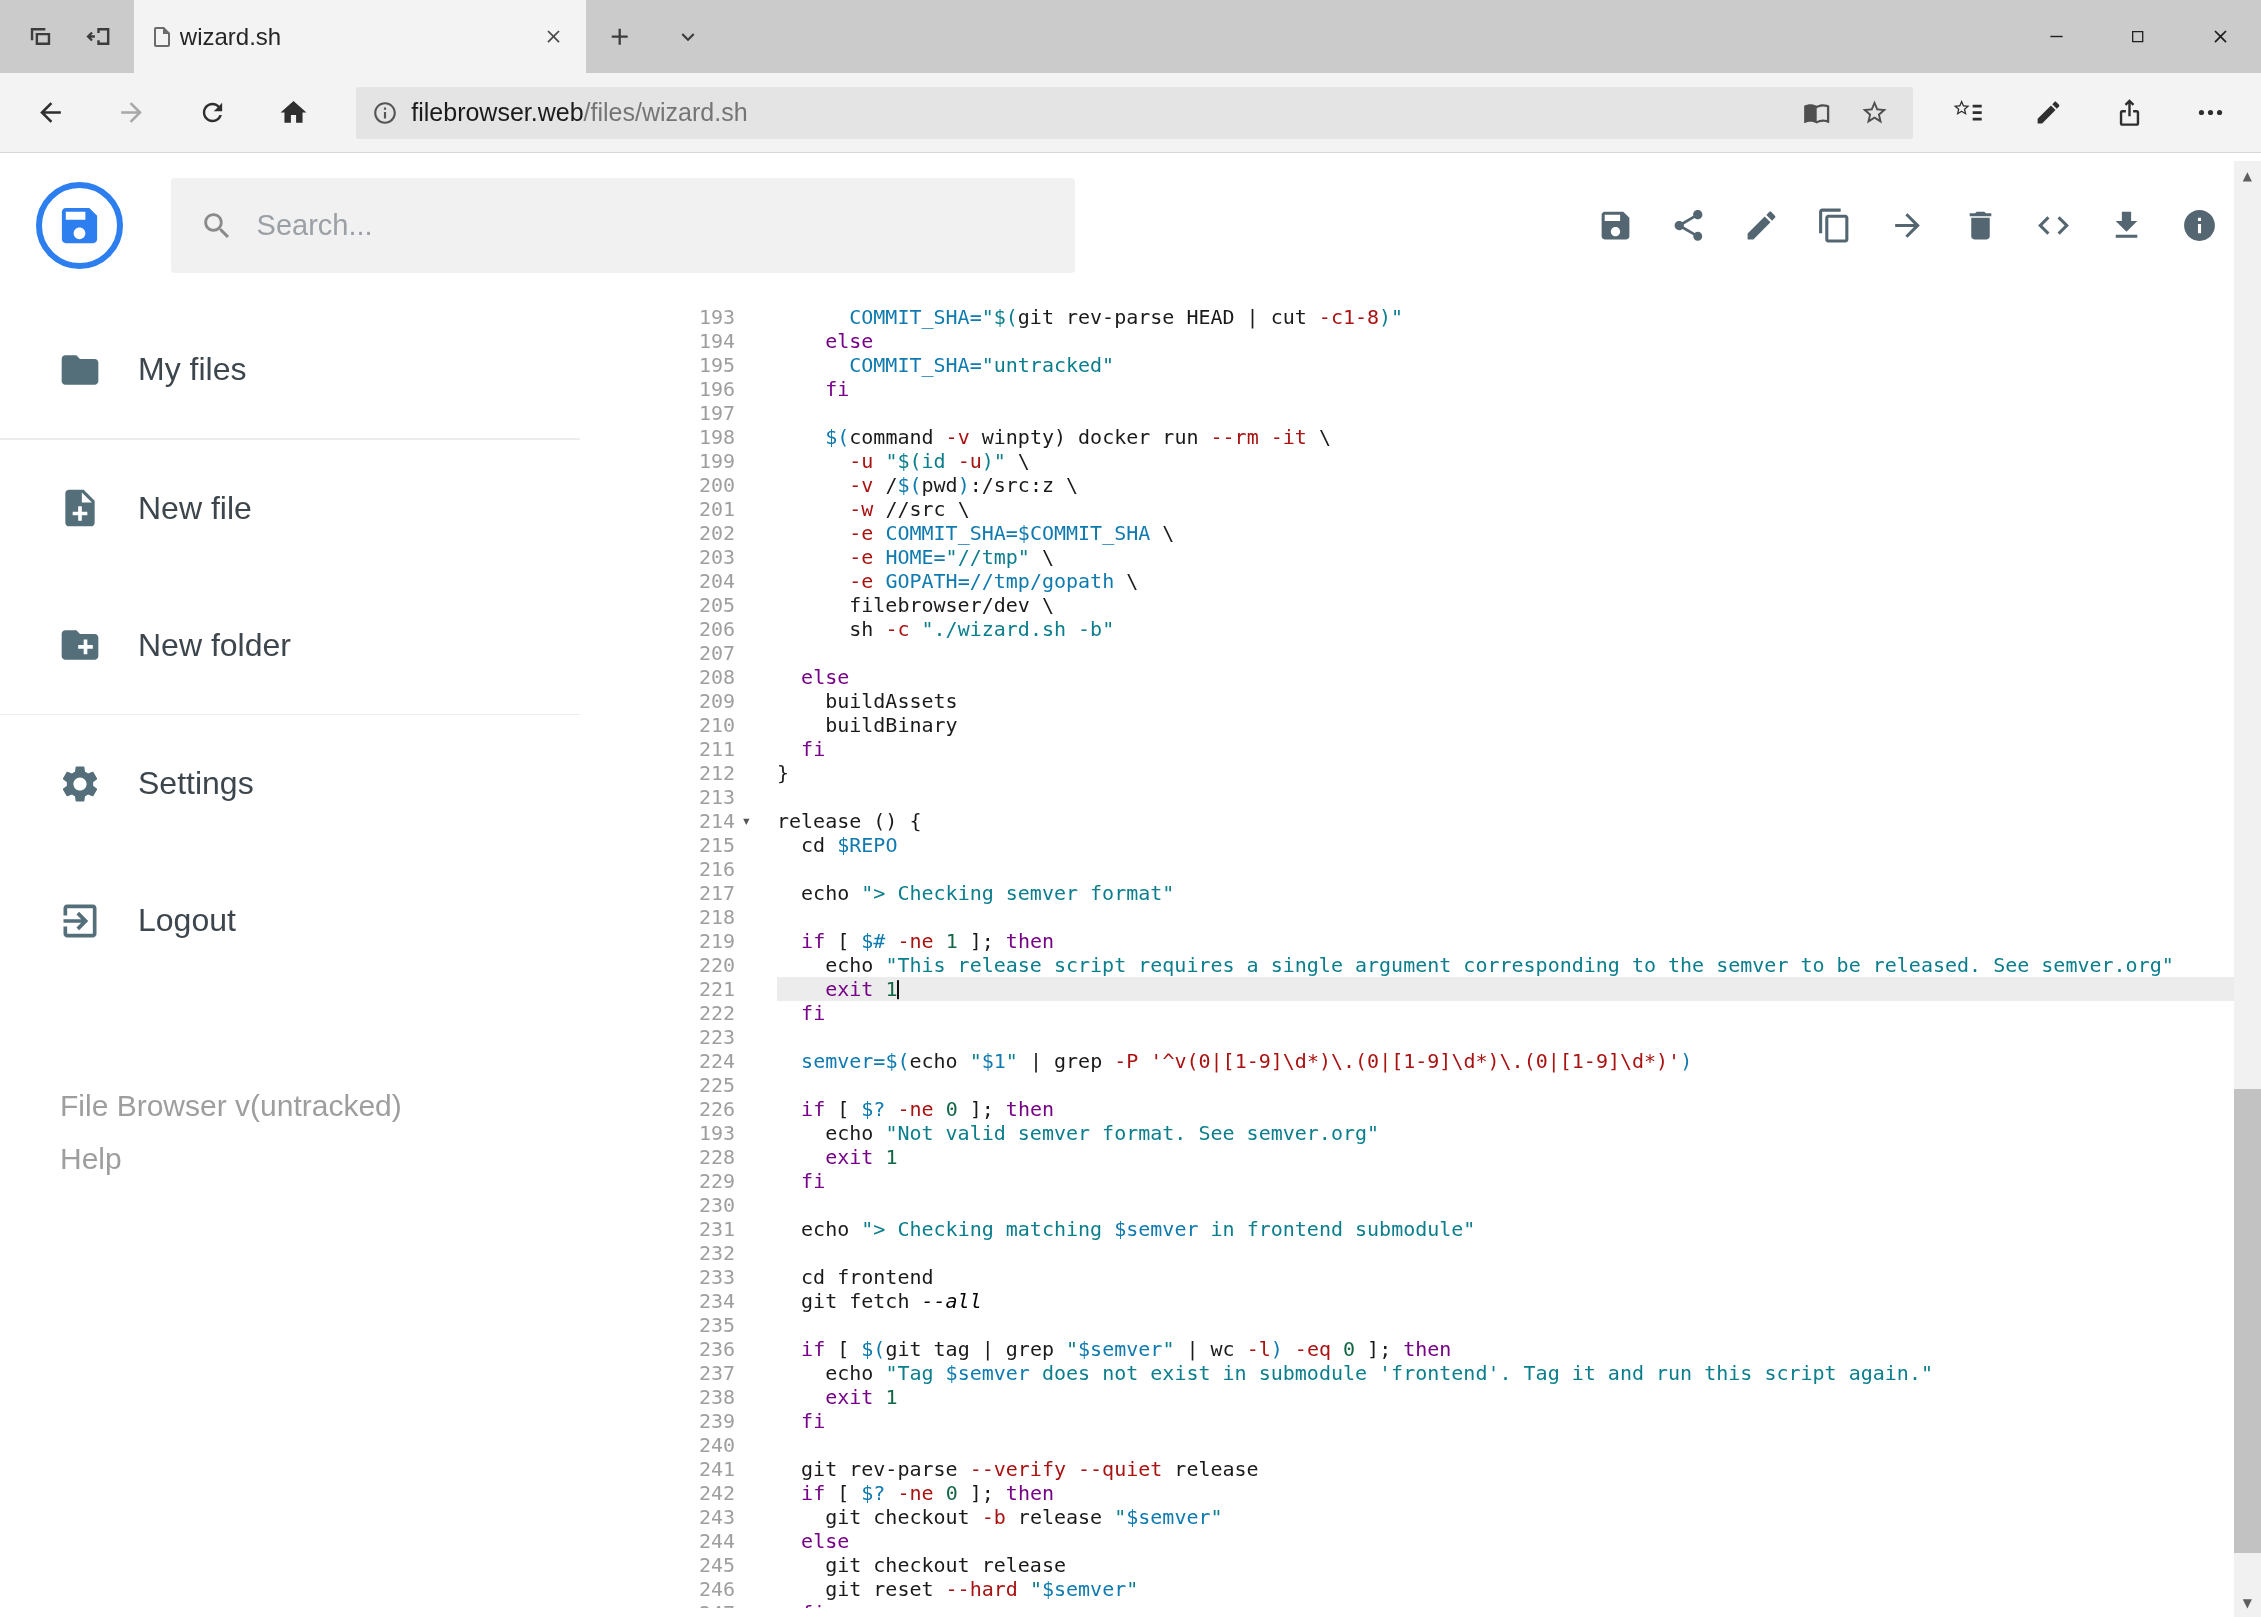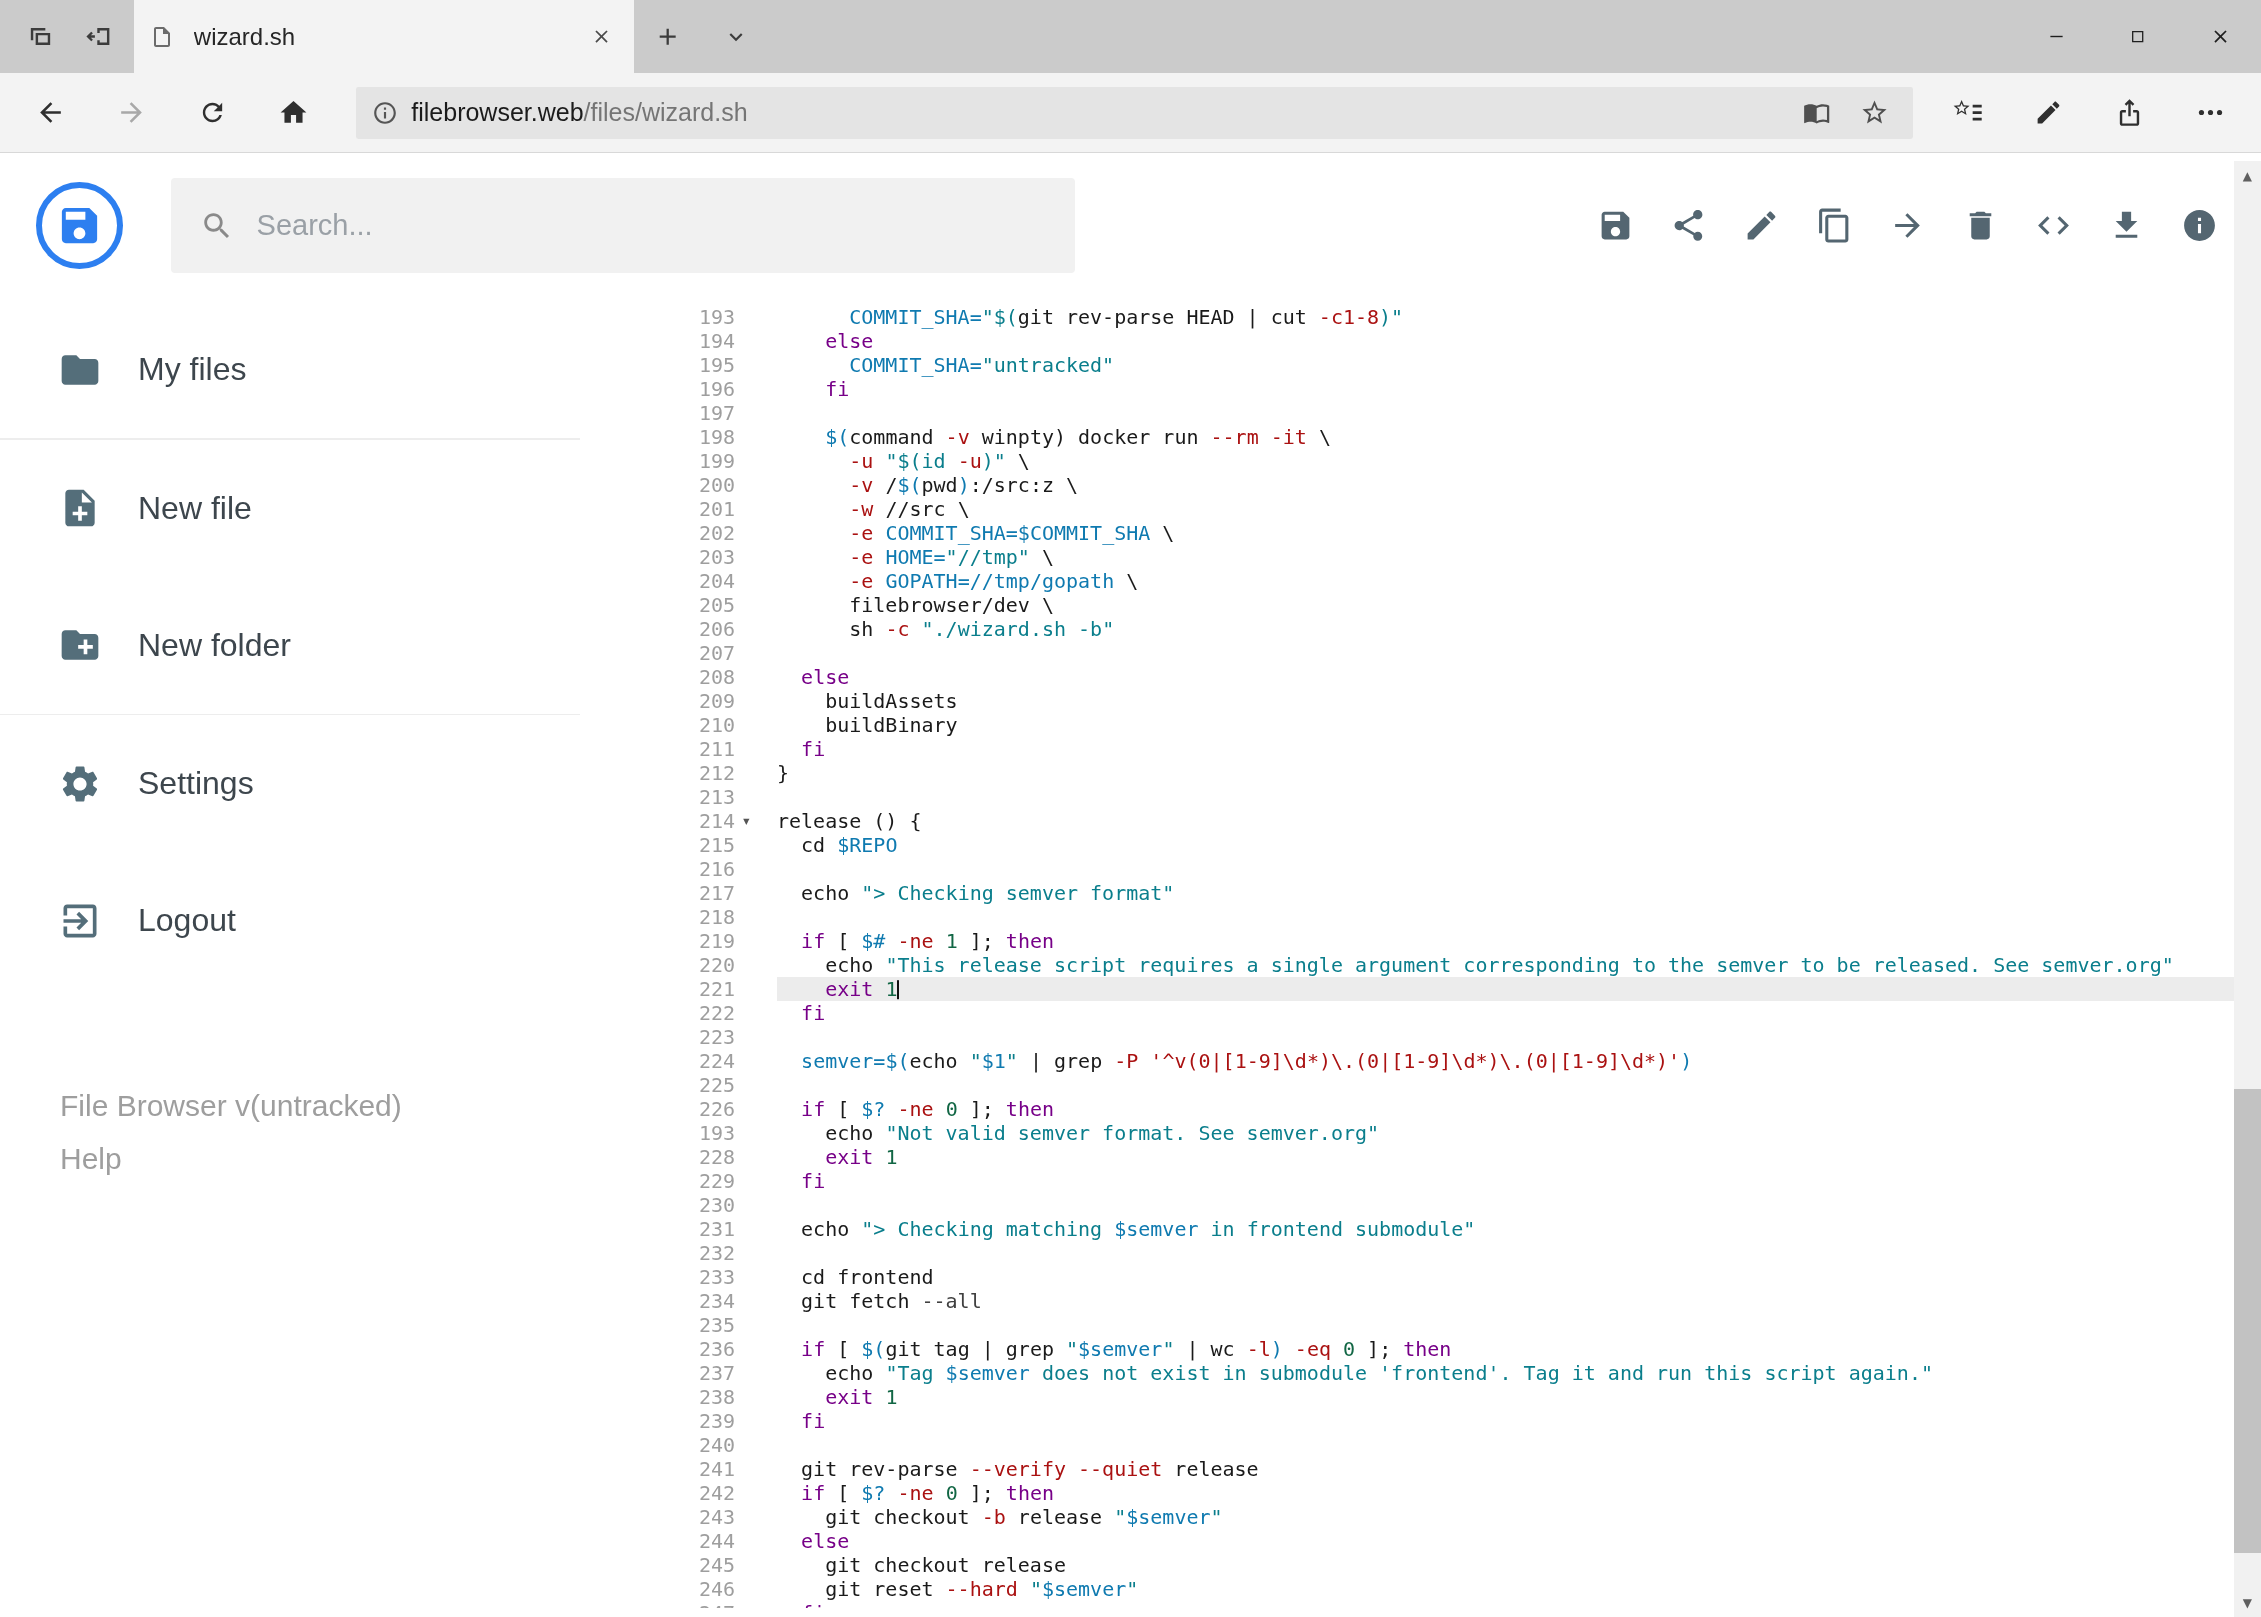--- a/index.html
+++ b/index.html
@@ -7,22 +7,22 @@
     font-family:"Liberation Sans",sans-serif}
   button{background:none;border:none;font:inherit;color:inherit;
     display:flex;align-items:center;justify-content:center;cursor:default}
   .ico{display:inline-flex;align-items:center;justify-content:center;flex:none}
   .ico svg{width:100%;height:100%;display:block}
 
   
   .tabstrip{height:73px;background:#cbcbcb;display:flex;align-items:stretch}
   .ts-left{display:flex;align-items:center;padding-left:11.3px}
   .ts-btn{width:58px;height:73px;color:#3c3c3c}
-  .tab{width:500px;margin-left:6.5px;background:#f3f3f3;display:flex;align-items:center;
-    gap:20px;padding:0 16px;color:#262626}
+  .tab{width:452px;margin-left:6.5px;background:#f3f3f3;display:flex;align-items:center;
+    gap:6px;padding:0 16px;color:#262626}
   .tab-title{flex:1;font-size:24px;white-space:nowrap;overflow:hidden}
   .newtab,.tab-chevron{width:68px;height:73px;color:#3c3c3c}
   .win-controls{margin-left:auto;display:flex}
   .win-btn{width:82px;height:73px;color:#1f1f1f}
 
   
   .navbar{height:80px;background:#f3f3f3;border-bottom:1.6px solid #d8d8d8;
     display:flex;align-items:center;padding:0 9.7px}
   .nav-btn{width:81px;height:68px;color:#2f2f2f}
   .nav-btn.disabled{color:#a8a8a8}
@@ -405,21 +405,21 @@
           <div class="code-line"><span class="ln">224</span><span class="fold"></span><span class="code-text"><span style="color: rgb(26, 26, 26);">  </span><span style="color: rgb(15, 122, 176);">semver=</span><span style="color: rgb(15, 122, 176);">$(</span><span style="color: rgb(26, 26, 26);">echo </span><span style="color: rgb(10, 126, 140);">"</span><span style="color: rgb(15, 122, 176);">$1</span><span style="color: rgb(10, 126, 140);">"</span><span style="color: rgb(26, 26, 26);"> | grep </span><span style="color: rgb(170, 17, 17);">-P</span><span style="color: rgb(26, 26, 26);"> </span><span style="color: rgb(170, 17, 17);">'^v(0|[1-9]\d*)\.(0|[1-9]\d*)\.(0|[1-9]\d*)'</span><span style="color: rgb(15, 122, 176);">)</span></span></div>
           <div class="code-line"><span class="ln">225</span><span class="fold"></span><span class="code-text"></span></div>
           <div class="code-line"><span class="ln">226</span><span class="fold"></span><span class="code-text"><span style="color: rgb(26, 26, 26);">  </span><span style="color: rgb(119, 0, 136);">if</span><span style="color: rgb(26, 26, 26);"> [ </span><span style="color: rgb(15, 122, 176);">$?</span><span style="color: rgb(26, 26, 26);"> </span><span style="color: rgb(170, 17, 17);">-ne</span><span style="color: rgb(26, 26, 26);"> </span><span style="color: rgb(17, 102, 68);">0</span><span style="color: rgb(26, 26, 26);"> ]; </span><span style="color: rgb(119, 0, 136);">then</span></span></div>
           <div class="code-line"><span class="ln">193</span><span class="fold"></span><span class="code-text"><span style="color: rgb(26, 26, 26);">    echo </span><span style="color: rgb(10, 126, 140);">"Not valid semver format. See semver.org"</span></span></div>
           <div class="code-line"><span class="ln">228</span><span class="fold"></span><span class="code-text"><span style="color: rgb(26, 26, 26);">    </span><span style="color: rgb(119, 0, 136);">exit</span><span style="color: rgb(26, 26, 26);"> </span><span style="color: rgb(17, 102, 68);">1</span></span></div>
           <div class="code-line"><span class="ln">229</span><span class="fold"></span><span class="code-text"><span style="color: rgb(26, 26, 26);">  </span><span style="color: rgb(119, 0, 136);">fi</span></span></div>
           <div class="code-line"><span class="ln">230</span><span class="fold"></span><span class="code-text"></span></div>
           <div class="code-line"><span class="ln">231</span><span class="fold"></span><span class="code-text"><span style="color: rgb(26, 26, 26);">  echo </span><span style="color: rgb(10, 126, 140);">"&gt; Checking matching </span><span style="color: rgb(15, 122, 176);">$semver</span><span style="color: rgb(10, 126, 140);"> in frontend submodule"</span></span></div>
           <div class="code-line"><span class="ln">232</span><span class="fold"></span><span class="code-text"></span></div>
           <div class="code-line"><span class="ln">233</span><span class="fold"></span><span class="code-text"><span style="color: rgb(26, 26, 26);">  cd frontend</span></span></div>
-          <div class="code-line"><span class="ln">234</span><span class="fold"></span><span class="code-text"><span style="color: rgb(26, 26, 26);">  git fetch </span><span style="color: #404040;">--all</span></span></div>
+          <div class="code-line"><span class="ln">234</span><span class="fold"></span><span class="code-text"><span style="color: rgb(26, 26, 26);">  git fetch </span><span style="color: #000000; font-style: italic;">--all</span></span></div>
           <div class="code-line"><span class="ln">235</span><span class="fold"></span><span class="code-text"></span></div>
           <div class="code-line"><span class="ln">236</span><span class="fold"></span><span class="code-text"><span style="color: rgb(26, 26, 26);">  </span><span style="color: rgb(119, 0, 136);">if</span><span style="color: rgb(26, 26, 26);"> [ </span><span style="color: rgb(15, 122, 176);">$(</span><span style="color: rgb(26, 26, 26);">git tag | grep </span><span style="color: rgb(10, 126, 140);">"</span><span style="color: rgb(15, 122, 176);">$semver</span><span style="color: rgb(10, 126, 140);">"</span><span style="color: rgb(26, 26, 26);"> | wc </span><span style="color: rgb(170, 17, 17);">-l</span><span style="color: rgb(15, 122, 176);">)</span><span style="color: rgb(26, 26, 26);"> </span><span style="color: rgb(170, 17, 17);">-eq</span><span style="color: rgb(26, 26, 26);"> </span><span style="color: rgb(17, 102, 68);">0</span><span style="color: rgb(26, 26, 26);"> ]; </span><span style="color: rgb(119, 0, 136);">then</span></span></div>
           <div class="code-line"><span class="ln">237</span><span class="fold"></span><span class="code-text"><span style="color: rgb(26, 26, 26);">    echo </span><span style="color: rgb(10, 126, 140);">"Tag </span><span style="color: rgb(15, 122, 176);">$semver</span><span style="color: rgb(10, 126, 140);"> does not exist in submodule 'frontend'. Tag it and run this script again."</span></span></div>
           <div class="code-line"><span class="ln">238</span><span class="fold"></span><span class="code-text"><span style="color: rgb(26, 26, 26);">    </span><span style="color: rgb(119, 0, 136);">exit</span><span style="color: rgb(26, 26, 26);"> </span><span style="color: rgb(17, 102, 68);">1</span></span></div>
           <div class="code-line"><span class="ln">239</span><span class="fold"></span><span class="code-text"><span style="color: rgb(26, 26, 26);">  </span><span style="color: rgb(119, 0, 136);">fi</span></span></div>
           <div class="code-line"><span class="ln">240</span><span class="fold"></span><span class="code-text"></span></div>
           <div class="code-line"><span class="ln">241</span><span class="fold"></span><span class="code-text"><span style="color: rgb(26, 26, 26);">  git rev-parse </span><span style="color: rgb(170, 17, 17);">--verify</span><span style="color: rgb(26, 26, 26);"> </span><span style="color: rgb(170, 17, 17);">--quiet</span><span style="color: rgb(26, 26, 26);"> release</span></span></div>
           <div class="code-line"><span class="ln">242</span><span class="fold"></span><span class="code-text"><span style="color: rgb(26, 26, 26);">  </span><span style="color: rgb(119, 0, 136);">if</span><span style="color: rgb(26, 26, 26);"> [ </span><span style="color: rgb(15, 122, 176);">$?</span><span style="color: rgb(26, 26, 26);"> </span><span style="color: rgb(170, 17, 17);">-ne</span><span style="color: rgb(26, 26, 26);"> </span><span style="color: rgb(17, 102, 68);">0</span><span style="color: rgb(26, 26, 26);"> ]; </span><span style="color: rgb(119, 0, 136);">then</span></span></div>
           <div class="code-line"><span class="ln">243</span><span class="fold"></span><span class="code-text"><span style="color: rgb(26, 26, 26);">    git checkout </span><span style="color: rgb(170, 17, 17);">-b</span><span style="color: rgb(26, 26, 26);"> release </span><span style="color: rgb(10, 126, 140);">"</span><span style="color: rgb(15, 122, 176);">$semver</span><span style="color: rgb(10, 126, 140);">"</span></span></div>
           <div class="code-line"><span class="ln">244</span><span class="fold"></span><span class="code-text"><span style="color: rgb(26, 26, 26);">  </span><span style="color: rgb(119, 0, 136);">else</span></span></div>

